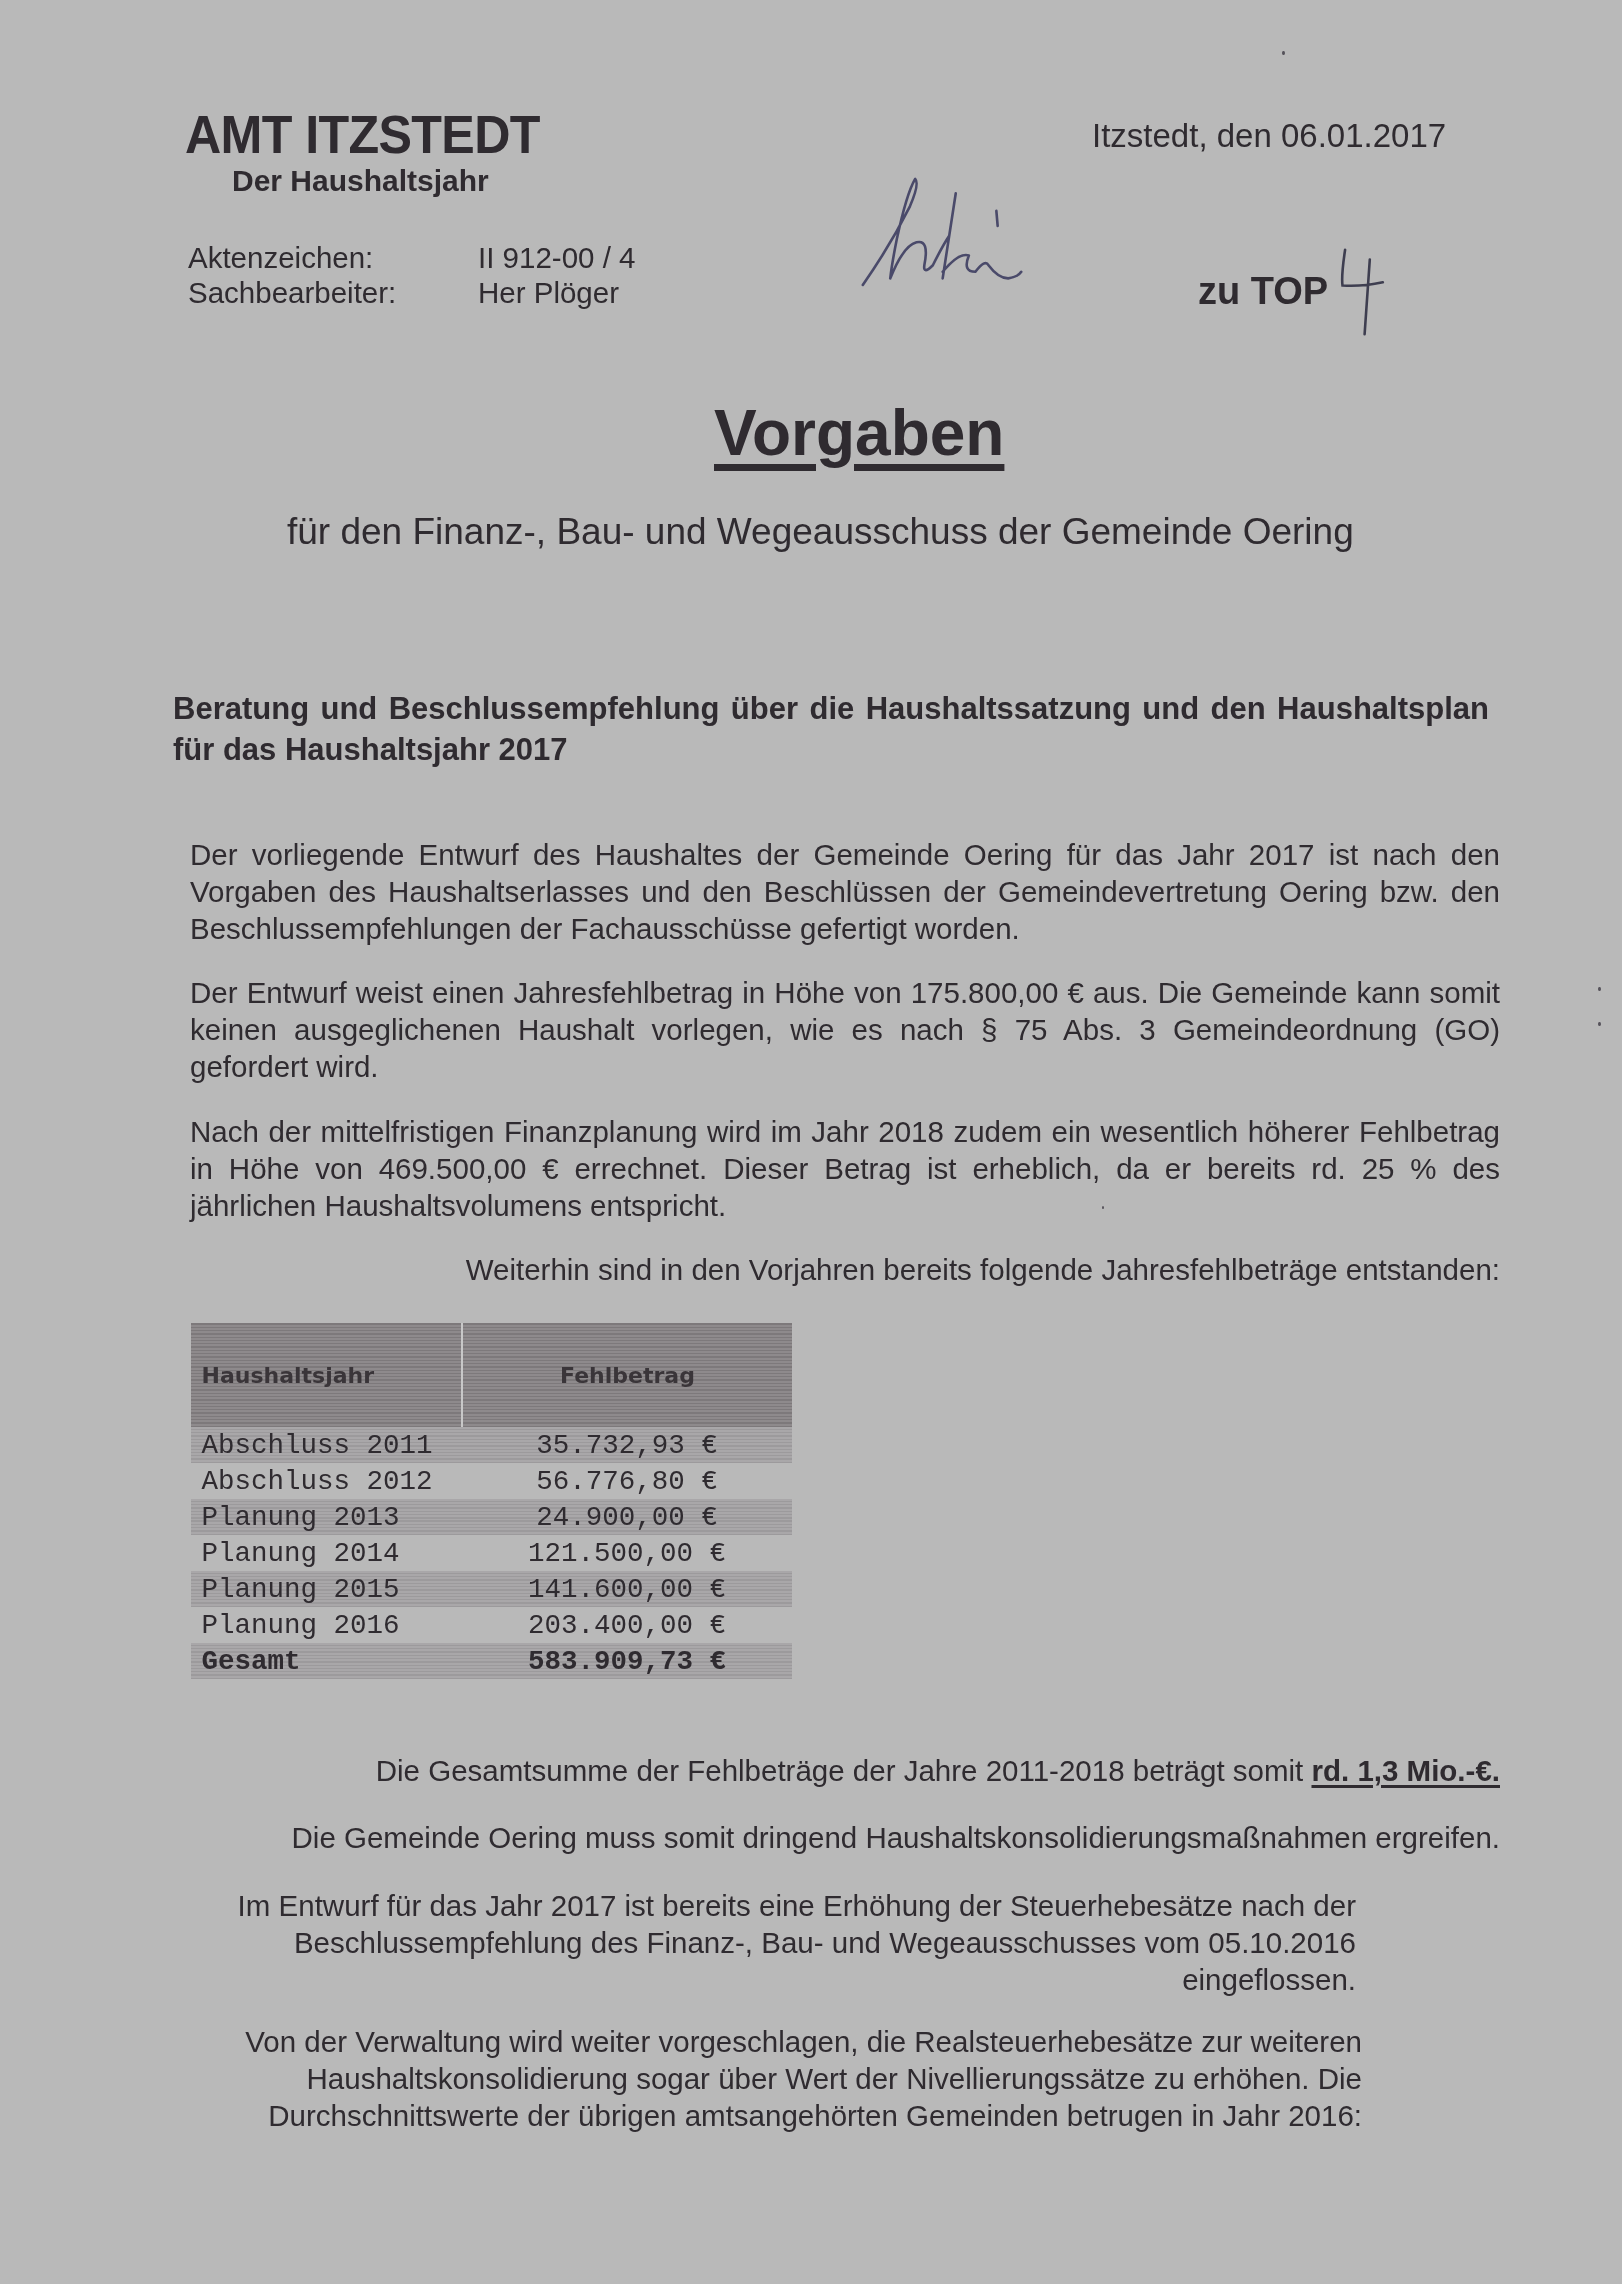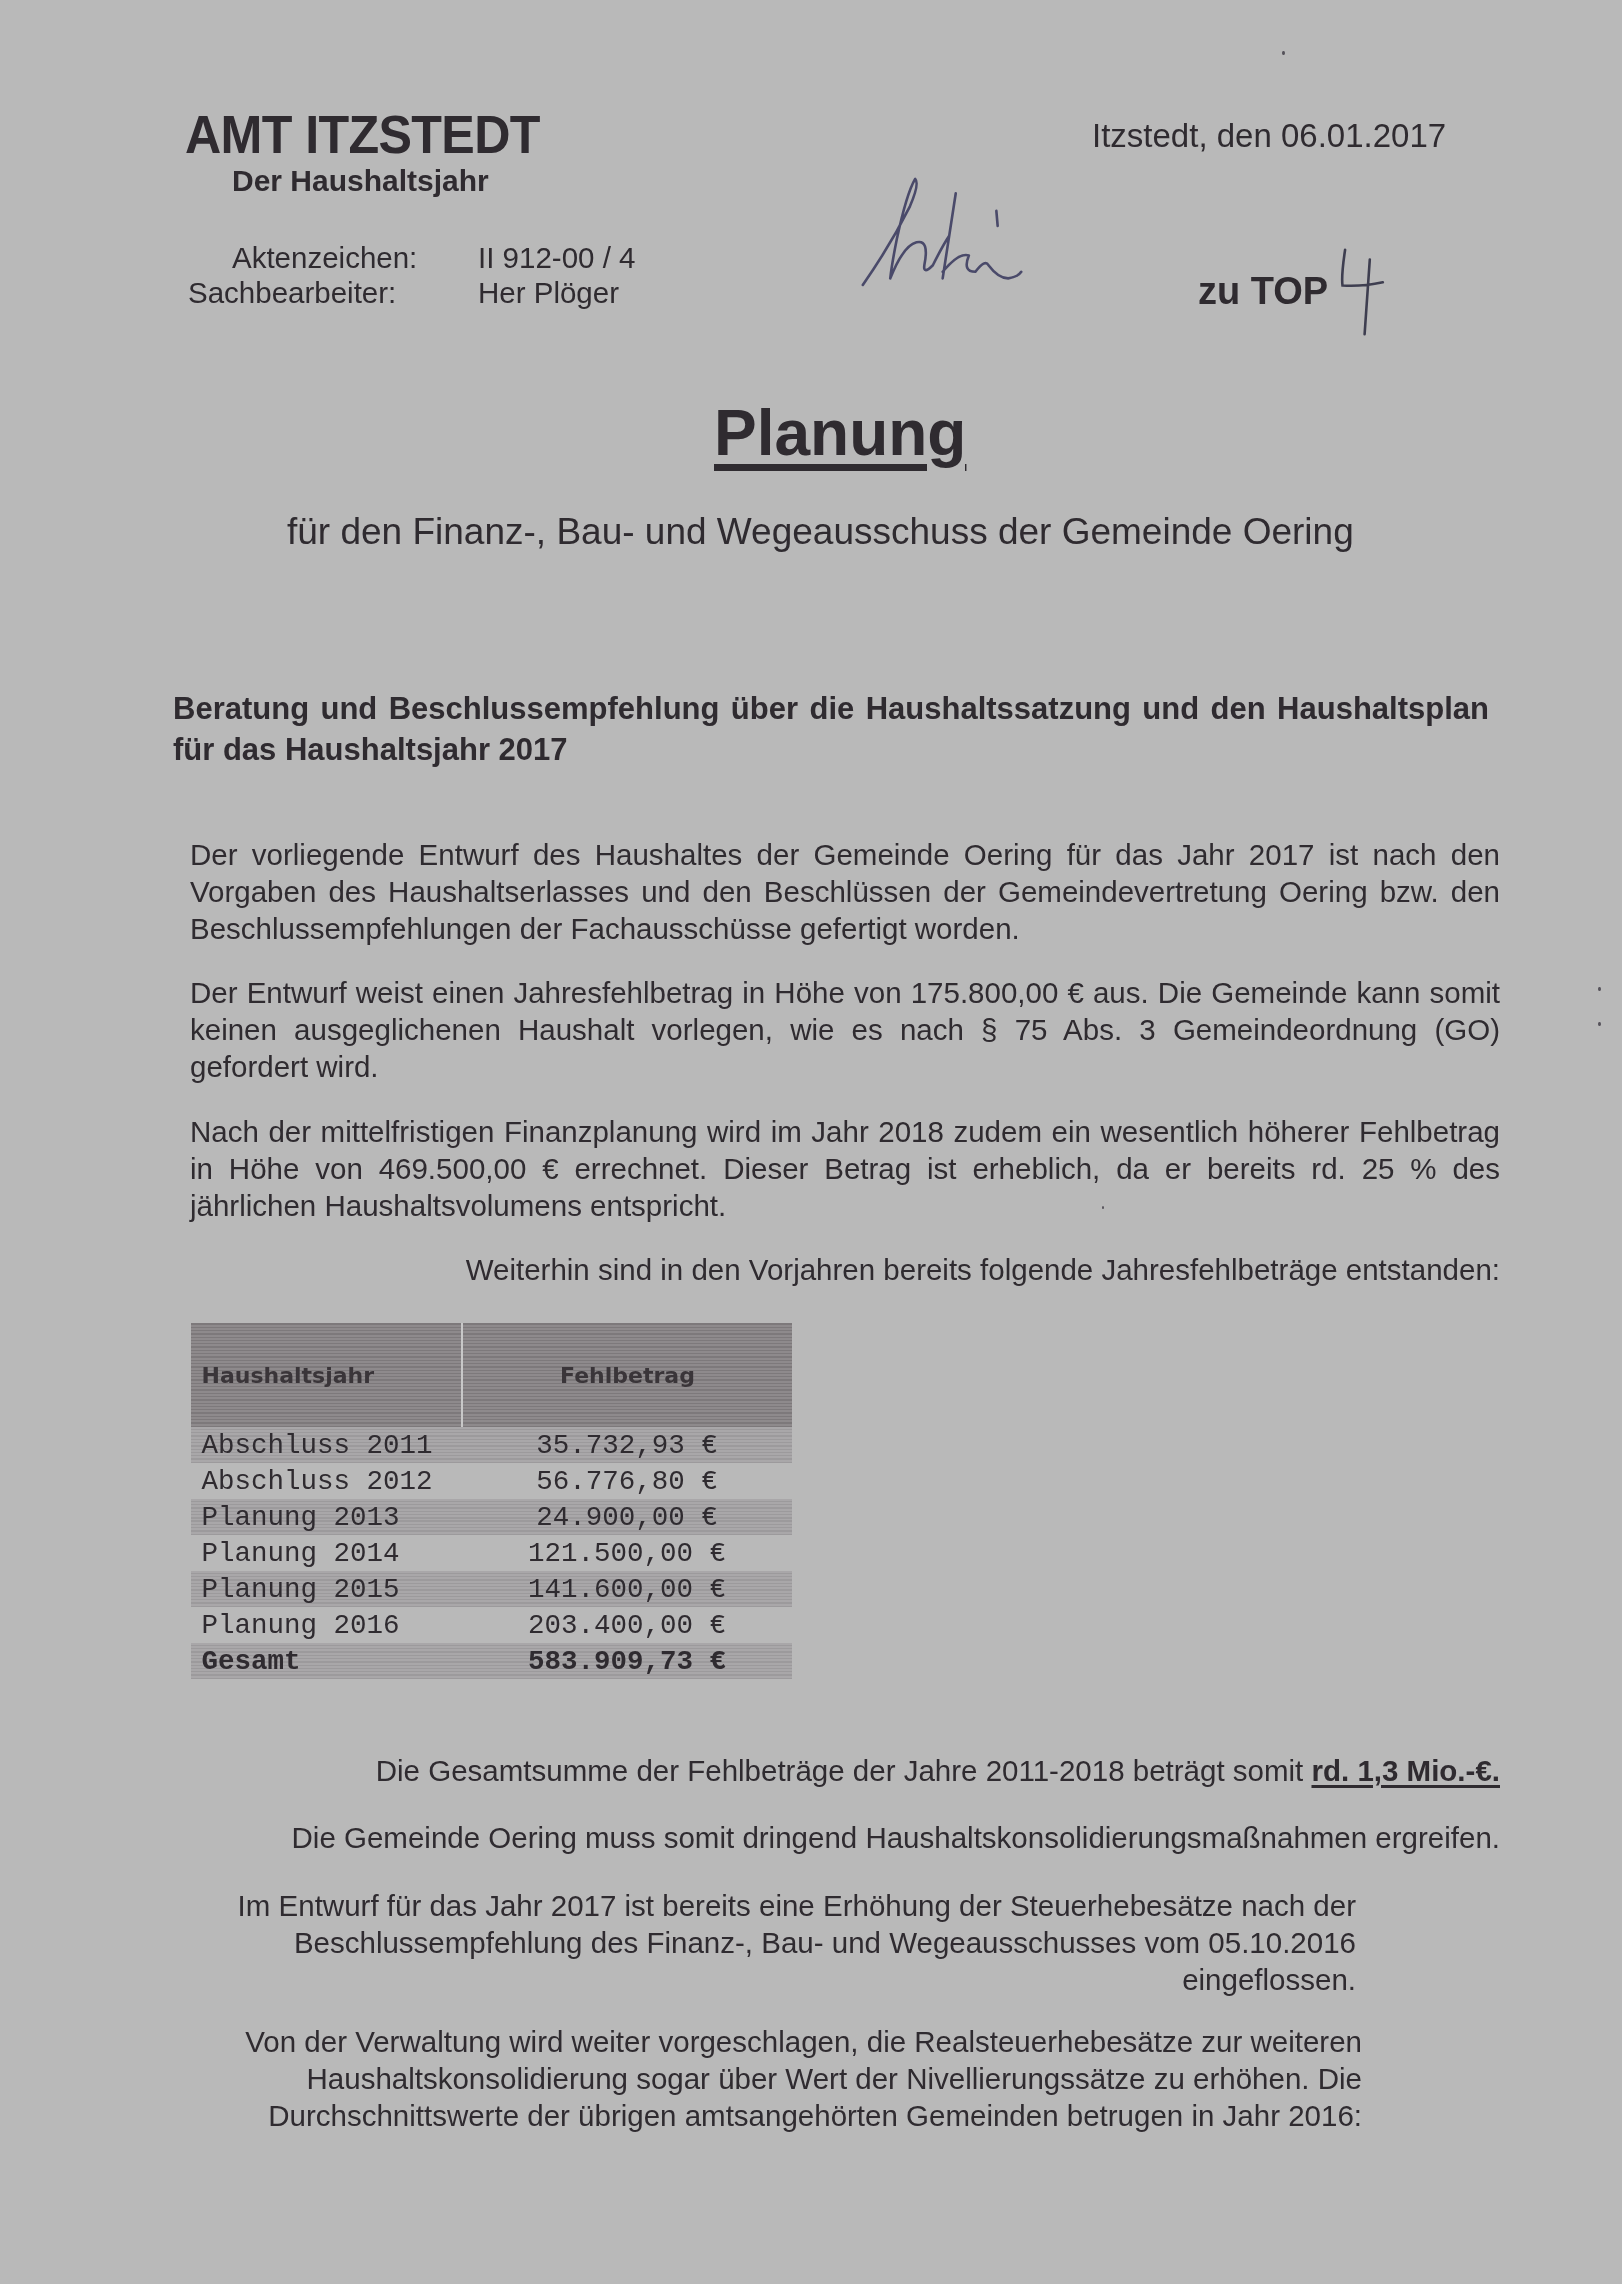--- a/index.html
+++ b/index.html
@@ -47,40 +47,40 @@
   .underline-bold { font-weight:bold; text-decoration:underline; text-decoration-thickness:2.6px; text-underline-offset:3.9px; }
   .dot { position:absolute; background:#55525a; border-radius:50%; }
 </style>
 </head>
 <body>
 
 <div class="abs org-title">AMT ITZSTEDT</div>
 <div class="abs org-sub">Der Haushaltsjahr</div>
 <div class="abs date">Itzstedt, den 06.01.2017</div>
 
-<div class="abs meta-label" style="left:188px; top:241px;margin-left:44px;">Aktenzeichen:</div>
+<div class="abs meta-label" style="left:188px; top:241px;">Aktenzeichen:</div>
 <div class="abs meta-value" style="left:478px; top:241px;">II 912-00 / 4</div>
 <div class="abs meta-label" style="left:188px; top:276px;">Sachbearbeiter:</div>
 <div class="abs meta-value" style="left:478px; top:276px;">Her Plöger</div>
 
 <div class="abs signature">
   <svg width="275" height="131" viewBox="0 0 420 200">
     <path d="M18 180 Q60 120 90 60 Q105 25 98 18 Q85 40 70 110 Q62 150 60 170 M60 170 Q80 120 100 115 Q120 110 112 150 Q110 165 125 150 Q140 120 150 105 M160 40 L140 170 M140 160 Q165 130 180 135 Q170 160 190 160 Q205 140 210 150 Q225 170 240 170 Q255 168 260 160" fill="none" stroke="#4a4a6a" stroke-width="4" stroke-linecap="round" stroke-linejoin="round"></path>
     <path d="M222 67 L224 90" stroke="#4a4a6a" stroke-width="4" stroke-linecap="round"></path>
   </svg>
 </div>
 
 <div class="abs top-label">zu TOP</div>
 <div class="abs top-num">
   <svg width="52" height="92" viewBox="0 0 80 140">
     <path d="M14 5 Q8 45 10 60 Q40 62 72 55 M52 20 L44 135" fill="none" stroke="#3e3e50" stroke-width="4" stroke-linecap="round"></path>
   </svg>
 </div>
 
-<div class="abs doc-title">Planung</div>
+<div class="abs doc-title">Vorgaben</div>
 <div class="abs doc-sub">für den Finanz-, Bau- und Wegeausschuss der Gemeinde  Oering</div>
 
 <div class="abs subject">Beratung und Beschlussempfehlung über die Haushaltssatzung und den Haushaltsplan für das Haushaltsjahr 2017</div>
 
 <div class="abs para justify" style="top:836px;">Der vorliegende Entwurf des Haushaltes der Gemeinde Oering für das Jahr 2017 ist nach den Vorgaben des Haushaltserlasses und den Beschlüssen der Gemeindevertretung Oering bzw. den Beschlussempfehlungen der Fachausschüsse gefertigt worden.</div>
 <div class="abs para justify" style="top:974px;">Der Entwurf weist einen Jahresfehlbetrag in Höhe von 175.800,00 € aus. Die Gemeinde kann somit keinen ausgeglichenen Haushalt vorlegen, wie es nach § 75 Abs. 3 Gemeindeordnung (GO) gefordert wird.</div>
 <div class="abs para justify" style="top:1113px;">Nach der mittelfristigen Finanzplanung wird im Jahr 2018 zudem ein wesentlich höherer Fehlbetrag in Höhe von 469.500,00 € errechnet. Dieser Betrag ist erheblich, da er bereits rd. 25 % des jährlichen Haushaltsvolumens entspricht.</div>
 <div class="abs para" style="top:1251px;">Weiterhin sind in den Vorjahren bereits folgende Jahresfehlbeträge entstanden:</div>
 
 <table class="deficits">

